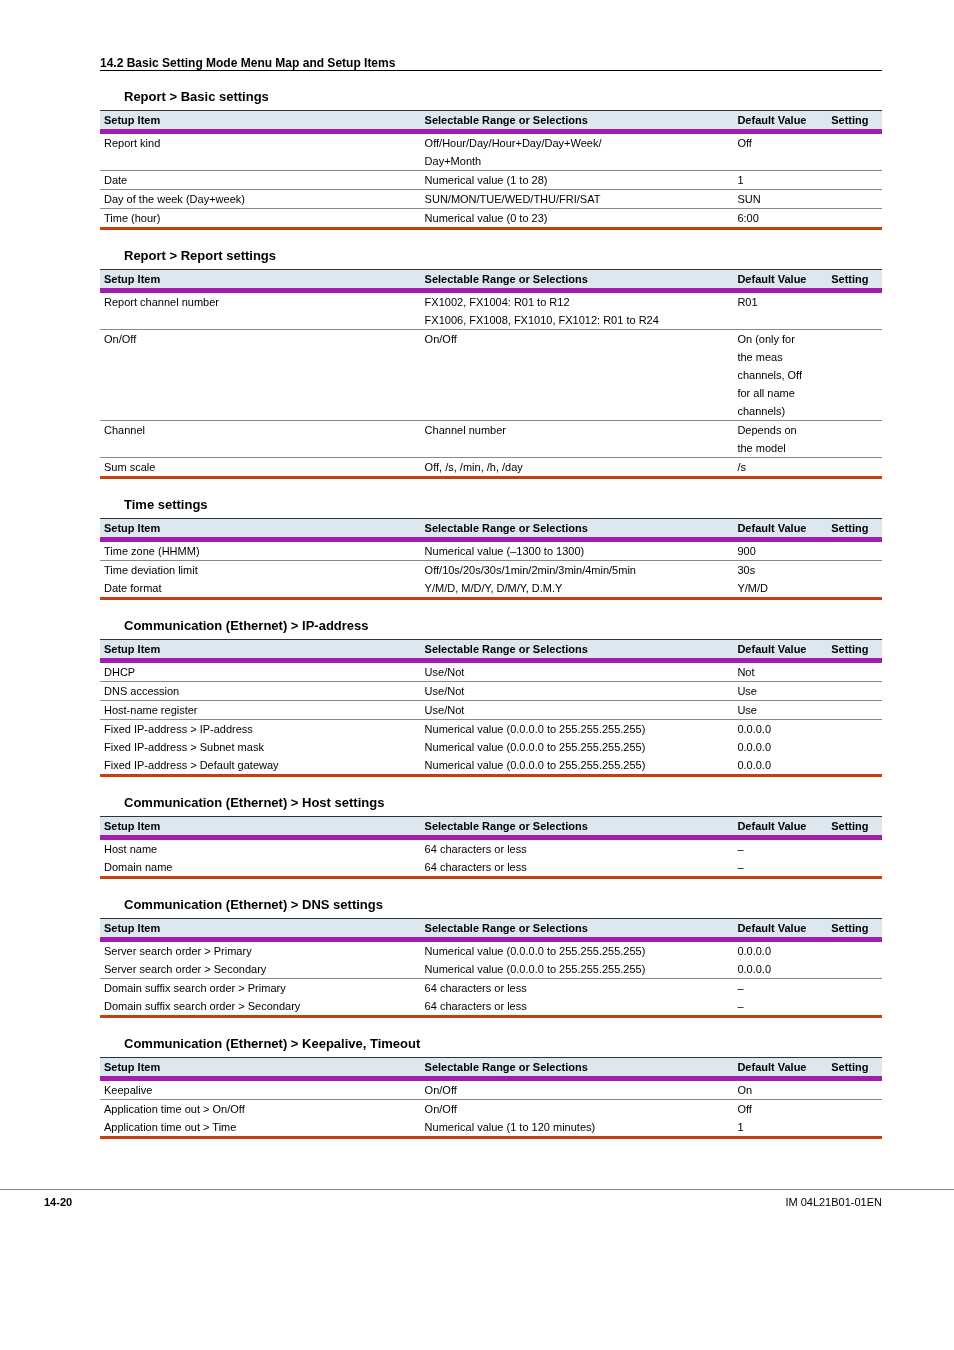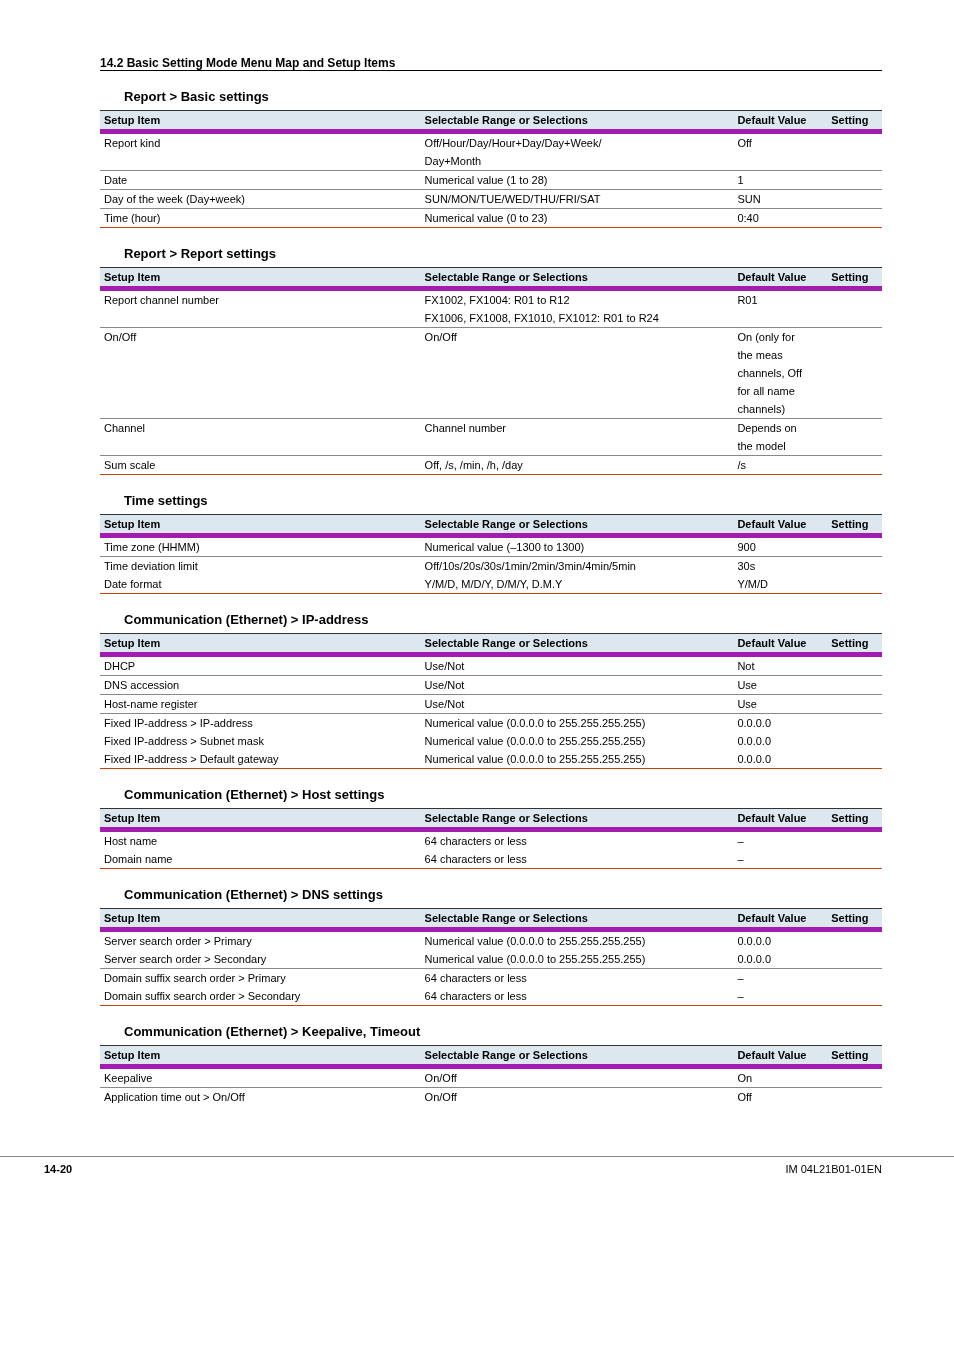--- a/index.html
+++ b/index.html
@@ -42,21 +42,21 @@
     border-bottom: 5px solid #a21caf;
     padding: 3px 4px;
     white-space: nowrap;
   }
   td {
     padding: 3px 4px;
     vertical-align: top;
     border-bottom: 1px solid #888;
   }
   td.noborder { border-bottom: none; }
-  td.lastborder { border-bottom: 1px solid #c2410c; }
+  td.lastborder { border-bottom: 3px solid #c2410c; }
   .col-item { width: 41%; }
   .col-sel  { width: 40%; }
   .col-def  { width: 12%; }
   .col-set  { width: 7%; }
   .footer {
     display: flex;
     justify-content: space-between;
     padding: 6px 72px 20px 44px;
     border-top: 1px solid #888;
     font-size: 11px;
@@ -100,21 +100,21 @@
           </tr>
           <tr>
             <td>Day of the week (Day+week)</td>
             <td>SUN/MON/TUE/WED/THU/FRI/SAT</td>
             <td>SUN</td>
             <td></td>
           </tr>
           <tr>
             <td class="lastborder">Time (hour)</td>
             <td class="lastborder">Numerical value (0 to 23)</td>
-            <td class="lastborder">0:40</td>
+            <td class="lastborder">6:00</td>
             <td class="lastborder"></td>
           </tr>
         </tbody>
       </table>
       <div class="subheading">Report &gt; Report settings</div>
       <table>
         <thead>
           <tr>
             <th class="col-item">Setup Item</th>
             <th class="col-sel">Selectable Range or Selections</th>
@@ -342,20 +342,26 @@
             <td>Keepalive</td>
             <td>On/Off</td>
             <td>On</td>
             <td></td>
           </tr>
           <tr>
             <td class="noborder">Application time out &gt; On/Off</td>
             <td class="noborder">On/Off</td>
             <td class="noborder">Off</td>
             <td class="noborder"></td>
+          </tr>
+          <tr>
+            <td class="lastborder">Application time out &gt; Time</td>
+            <td class="lastborder">Numerical value (1 to 120 minutes)</td>
+            <td class="lastborder">1</td>
+            <td class="lastborder"></td>
           </tr>
         </tbody>
       </table>
     </div>
 </div>
 
 <div class="footer">
   <span class="left">14-20</span>
   <span>IM 04L21B01-01EN</span>
 </div>

